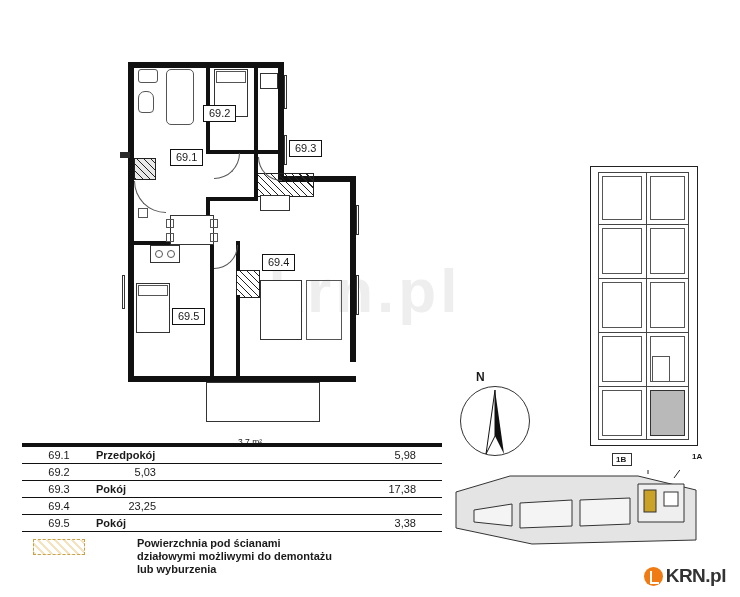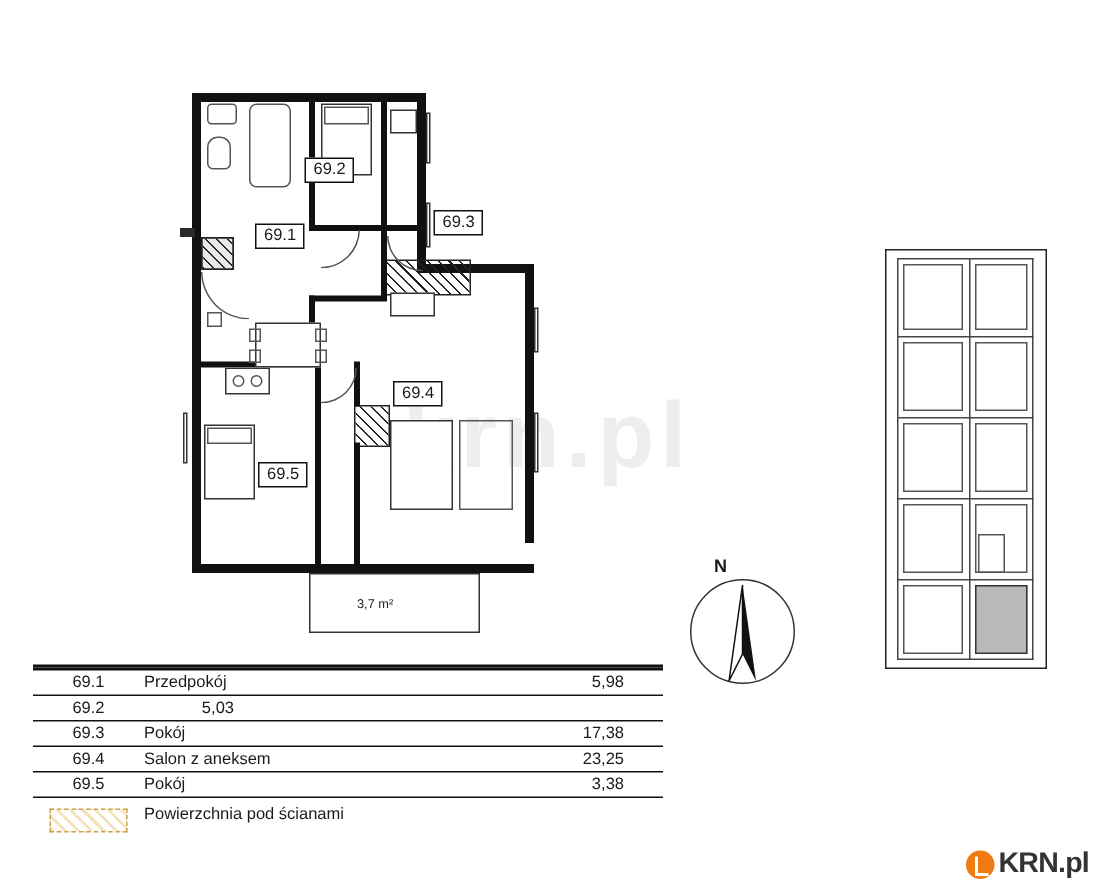--- a/index.html
+++ b/index.html
@@ -31,47 +31,48 @@
     line-height:15px;
     padding:0 5px;
     text-align:center;
     font-family:"Liberation Sans", sans-serif;
   }
 
   .balcony-txt {
     position:absolute;
     font-size:8.5px;
     color:#222;
+    margin-top:40px;
   }
 
   
   .f { position:absolute; border:1px solid #333; background:#fff; }
   .f2 { position:absolute; border:1px solid #555; background:transparent; }
   .hatch {
     position:absolute;
     background:
       repeating-linear-gradient(45deg, #222 0 1px, transparent 1px 5px);
     border:1px solid #222;
   }
 
   
   .legend { position:absolute; left:22px; top:443px; width:420px; font-size:11px; }
   .legend .rule { height:2px; background:#111; width:100%; }
   .legend .rule-thin { height:1px; background:#111; width:100%; }
   .legend .code { padding:3px 0 3px 10px; font-size:11.5px; font-weight:bold; letter-spacing:.2px;}
   .lrow { display:flex; align-items:flex-start; padding:2px 0 2px 0; }
   .lrow .c1 { width:74px; text-align:center; }
-  .lrow .c2 { flex:1; }
+  .lrow .c2 { flex:1;font-weight:bold; }
   .lrow .c3 { width:86px; text-align:right; padding-right:26px; }
   .swatch {
     width:52px; height:16px; margin:2px auto 0 auto;
     border:1px dashed #c8a24a;
     background:repeating-linear-gradient(45deg,#f4e3bd 0 2px,#ffffff 2px 6px);
   }
-  .note { line-height:13px; }
+  .note { line-height:13px;margin-left:41px; }
 
   
   .compass { position:absolute; left:452px; top:370px; width:86px; height:100px; }
   .compass .n { position:absolute; left:24px; top:0; font-size:12px; font-weight:bold; }
   .compass .ring {
     position:absolute; left:8px; top:16px; width:70px; height:70px;
     border:1px solid #333; border-radius:50%;
   }
 
   
@@ -207,38 +208,39 @@
 
     <div class="lrow">
       <div class="c1">69.3</div>
       <div class="c2">Pokój</div>
       <div class="c3">17,38</div>
     </div>
     <div class="rule-thin"></div>
 
     <div class="lrow">
       <div class="c1">69.4</div>
-      <div class="c2">Salon z aneksem</div>
       <div class="c3">23,25</div>
     </div>
     <div class="rule-thin"></div>
 
     <div class="lrow">
       <div class="c1">69.5</div>
       <div class="c2">Pokój</div>
       <div class="c3">3,38</div>
     </div>
     <div class="rule-thin"></div>
 
     <div class="lrow" style="padding-top:5px;padding-bottom:5px;">
       <div class="c1">
           <div class="swatch"></div>
         </div>
       <div class="c2 note">
         <div>Powierzchnia pod ścianami</div>
+        <div>działowymi możliwymi do demontażu</div>
+        <div>lub wyburzenia</div>
       </div>
     </div>
 
   </div>
 
   <div class="compass">
     <div class="n">N</div>
     <div class="ring"></div>
     <svg width="86" height="100" style="position:absolute;left:0;top:0;">
       <polygon points="43,20 52,84 43,66" fill="#111"></polygon>
@@ -264,19 +266,35 @@
     <div class="kunit" style="left:60px; top:62px; width:35px; height:46px;"></div>
     <div class="kunit" style="left:12px; top:116px;width:40px; height:46px;"></div>
     <div class="kunit" style="left:60px; top:116px;width:35px; height:46px;"></div>
     <div class="kunit" style="left:12px; top:170px;width:40px; height:46px;"></div>
     <div class="kunit" style="left:60px; top:170px;width:35px; height:46px;"></div>
     <div class="kunit" style="left:12px; top:224px;width:40px; height:46px;"></div>
     <div class="khighlight" style="left:60px; top:224px;width:35px; height:46px;"></div>
     <div class="kunit" style="left:62px; top:190px;width:18px; height:26px;"></div>
   </div>
 
+  <div class="site">
+    <svg width="250" height="80" style="position:absolute;left:0;top:0;">
+      <polygon points="4,22 58,6 186,6 244,20 244,70 80,74 4,58" fill="#e4e4e4" stroke="#333" stroke-width="1"></polygon>
+      <polygon points="22,40 60,34 60,56 22,52" fill="#f4f4f4" stroke="#333" stroke-width="1"></polygon>
+      <polygon points="68,33 120,30 120,56 68,58" fill="#f4f4f4" stroke="#333" stroke-width="1"></polygon>
+      <polygon points="128,30 178,28 178,54 128,56" fill="#f4f4f4" stroke="#333" stroke-width="1"></polygon>
+      <polygon points="186,14 232,14 232,52 186,52" fill="#efefef" stroke="#333" stroke-width="1"></polygon>
+      <rect x="192" y="20" width="12" height="22" fill="#c9a227" stroke="#333" stroke-width="1"></rect>
+      <rect x="212" y="22" width="14" height="14" fill="#ffffff" stroke="#333" stroke-width="1"></rect>
+      <line x1="196" y1="4" x2="196" y2="-18" stroke="#222" stroke-width="1"></line>
+      <line x1="222" y1="8" x2="238" y2="-14" stroke="#222" stroke-width="1"></line>
+    </svg>
+    <div class="tag-box" style="left:160px; top:-17px; width:20px; height:13px;"></div>
+    <div class="tag" style="left:164px; top:-15px;">1B</div>
+    <div class="tag" style="left:240px; top:-18px;">1A</div>
+  </div>
 
   <div class="logo">
     <div class="dot"></div>
     <div class="txt">KRN.pl</div>
   </div>
 
 </div>
 
 </body></html>

